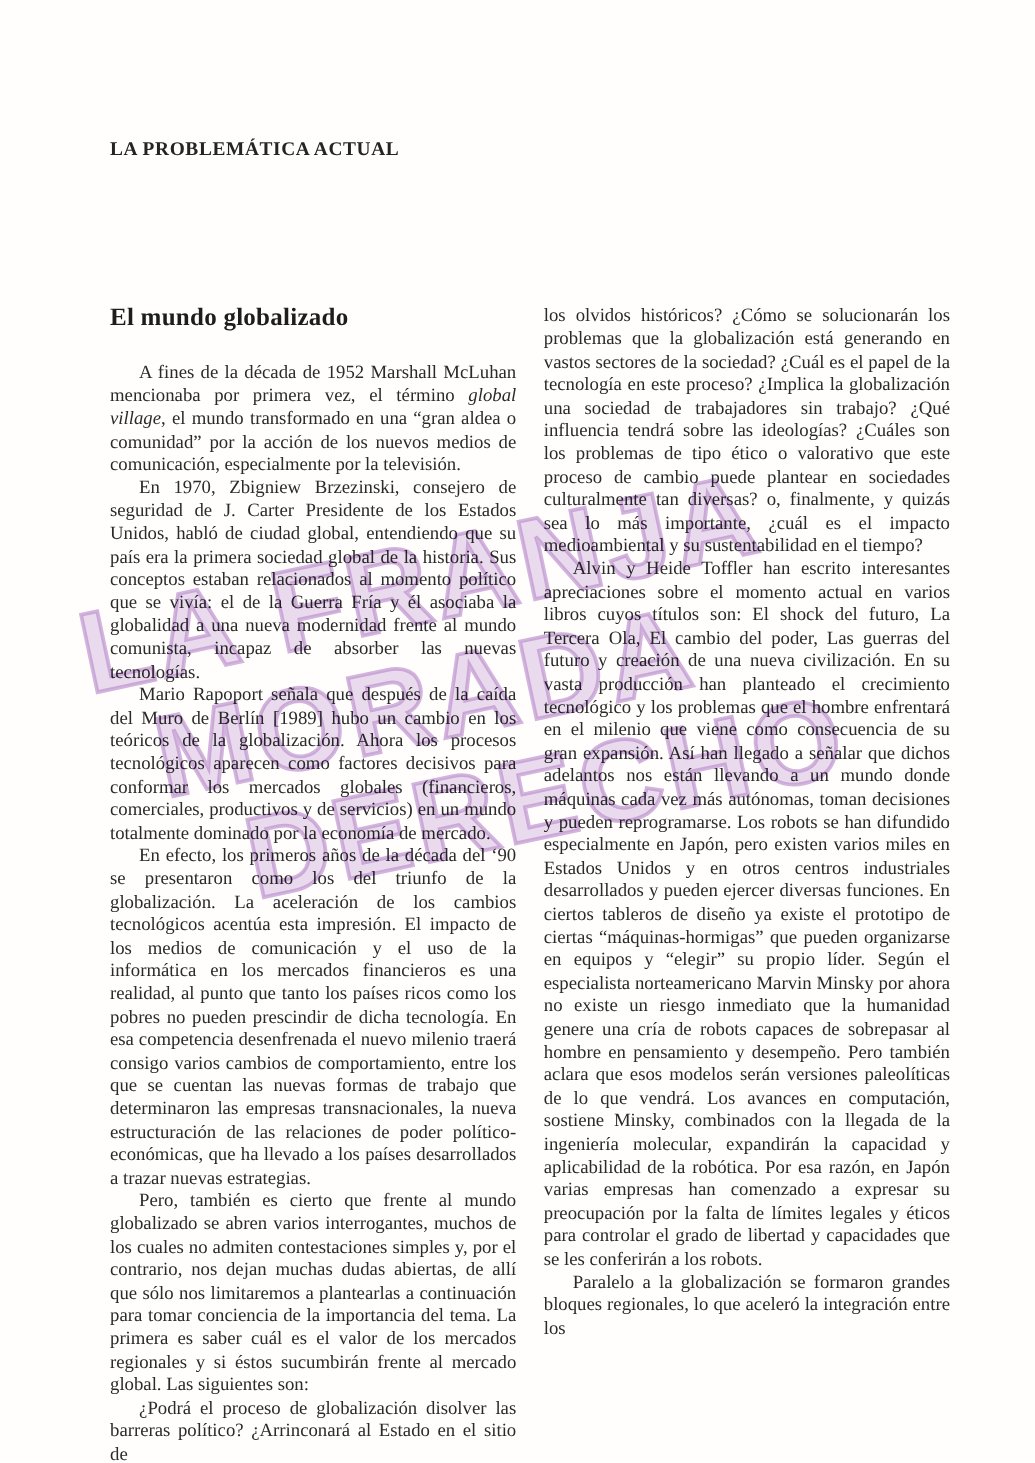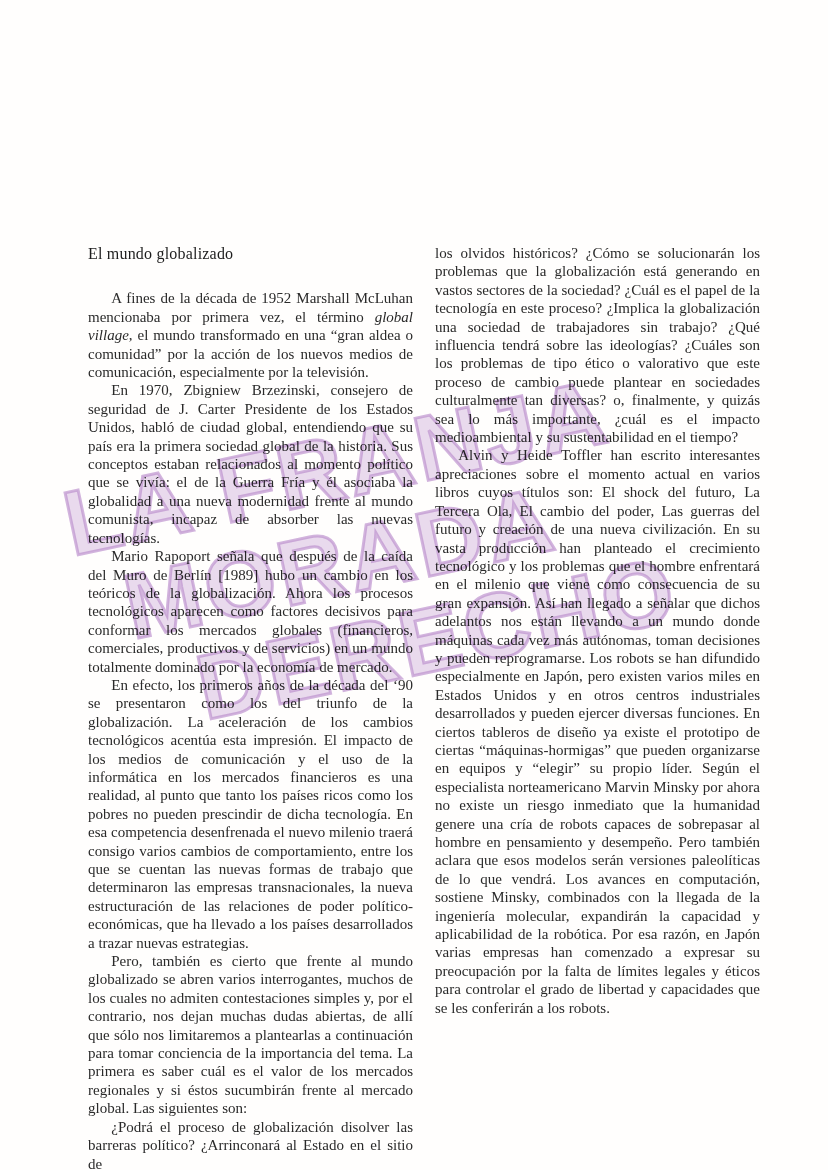--- a/index.html
+++ b/index.html
@@ -36,22 +36,22 @@
     line-height: 18.4px;
     text-align: justify;
     color: #2a2a2a;
   }
   .column p.para {
     margin: 0;
     text-indent: 1.55em;
   }
   .column p.para.no-indent { text-indent: 0; }
   .column h2.col-heading {
-    font-size: 16px;
-    font-weight: normal;
+    font-size: 20px;
+    font-weight: bold;
     margin: 34px 0 20px 0;
     text-align: left;
     color: #1d1d1d;
     letter-spacing: 0.2px;
   }
   .column h2.col-heading:first-child { margin-top: 1px; margin-bottom: 26px; }
   .column em { font-style: italic; }
 
   .watermark {
     position: absolute;
@@ -71,34 +71,36 @@
     white-space: nowrap;
   }
   .watermark .wm-line-2 { margin-left: 42px; }
   .watermark .wm-line-3 { margin-left: 96px; }
 </style>
 </head>
 <body>
 
 <div class="scan-page">
 
+  <h1 class="doc-title">LA PROBLEMÁTICA ACTUAL</h1>
 
   <div class="columns">
     <div class="column">
         <h2 class="col-heading">El mundo globalizado</h2>
         <p class="para"><span>A fines de la década de 1952 Marshall McLuhan mencionaba por primera vez, el término </span><em>global village</em><span>, el mundo transformado en una “gran aldea o comunidad” por la acción de los nuevos medios de comunicación, especialmente por la televisión.</span></p>
         <p class="para"><span>En 1970, Zbigniew Brzezinski, consejero de seguridad de J. Carter Presidente de los Estados Unidos, habló de ciudad global, entendiendo que su país era la primera sociedad global de la historia. Sus conceptos estaban relacionados al momento político que se vivía: el de la Guerra Fría y él asociaba la globalidad a una nueva modernidad frente al mundo comunista, incapaz de absorber las nuevas tecnologías.</span></p>
         <p class="para"><span>Mario Rapoport señala que después de la caída del Muro de Berlín [1989] hubo un cambio en los teóricos de la globalización. Ahora los procesos tecnológicos aparecen como factores decisivos para conformar los mercados globales (financieros, comerciales, productivos y de servicios) en un mundo totalmente dominado por la economía de mercado.</span></p>
         <p class="para"><span>En efecto, los primeros años de la década del ‘90 se presentaron como los del triunfo de la globalización. La aceleración de los cambios tecnológicos acentúa esta impresión. El impacto de los medios de comunicación y el uso de la informática en los mercados financieros es una realidad, al punto que tanto los países ricos como los pobres no pueden prescindir de dicha tecnología. En esa competencia desenfrenada el nuevo milenio traerá consigo varios cambios de comportamiento, entre los que se cuentan las nuevas formas de trabajo que determinaron las empresas transnacionales, la nueva estructuración de las relaciones de poder político-económicas, que ha llevado a los países desarrollados a trazar nuevas estrategias.</span></p>
         <p class="para"><span>Pero, también es cierto que frente al mundo globalizado se abren varios interrogantes, muchos de los cuales no admiten contestaciones simples y, por el contrario, nos dejan muchas dudas abiertas, de allí que sólo nos limitaremos a plantearlas a continuación para tomar conciencia de la importancia del tema. La primera es saber cuál es el valor de los mercados regionales y si éstos sucumbirán frente al mercado global. Las siguientes son:</span></p>
         <p class="para"><span>¿Podrá el proceso de globalización disolver las barreras político? ¿Arrinconará al Estado en el sitio de</span></p>
       </div>
     <div class="column">
         <p class="para no-indent"><span>los olvidos históricos? ¿Cómo se solucionarán los problemas que la globalización está generando en vastos sectores de la sociedad? ¿Cuál es el papel de la tecnología en este proceso? ¿Implica la globalización una sociedad de trabajadores sin trabajo? ¿Qué influencia tendrá sobre las ideologías? ¿Cuáles son los problemas de tipo ético o valorativo que este proceso de cambio puede plantear en sociedades culturalmente tan diversas? o, finalmente, y quizás sea lo más importante, ¿cuál es el impacto medioambiental y su sustentabilidad en el tiempo?</span></p>
         <p class="para"><span>Alvin y Heide Toffler han escrito interesantes apreciaciones sobre el momento actual en varios libros cuyos títulos son: El shock del futuro, La Tercera Ola, El cambio del poder, Las guerras del futuro y creación de una nueva civilización. En su vasta producción han planteado el crecimiento tecnológico y los problemas que el hombre enfrentará en el milenio que viene como consecuencia de su gran expansión. Así han llegado a señalar que dichos adelantos nos están llevando a un mundo donde máquinas cada vez más autónomas, toman decisiones y pueden reprogramarse. Los robots se han difundido especialmente en Japón, pero existen varios miles en Estados Unidos y en otros centros industriales desarrollados y pueden ejercer diversas funciones. En ciertos tableros de diseño ya existe el prototipo de ciertas “máquinas-hormigas” que pueden organizarse en equipos y “elegir” su propio líder.  Según el especialista norteamericano Marvin Minsky por ahora no existe un riesgo inmediato que la humanidad genere una cría de robots capaces de sobrepasar al hombre en pensamiento y desempeño. Pero también aclara que esos modelos serán versiones paleolíticas de lo que vendrá. Los avances en computación, sostiene Minsky, combinados con la llegada de la ingeniería molecular, expandirán la capacidad y aplicabilidad de la robótica. Por esa razón, en Japón varias empresas han comenzado a expresar su preocupación por la falta de límites legales y éticos para controlar el grado de libertad y capacidades que se les conferirán a los robots.</span></p>
+        <p class="para"><span>Paralelo a la globalización se formaron grandes bloques regionales, lo que aceleró la integración entre los</span></p>
       </div>
   </div>
 
   <div class="watermark">
     <div class="wm-line-1">LA FRANJA</div>
     <div class="wm-line-2">MORADA</div>
     <div class="wm-line-3">DERECHO</div>
   </div>
 
 </div>

